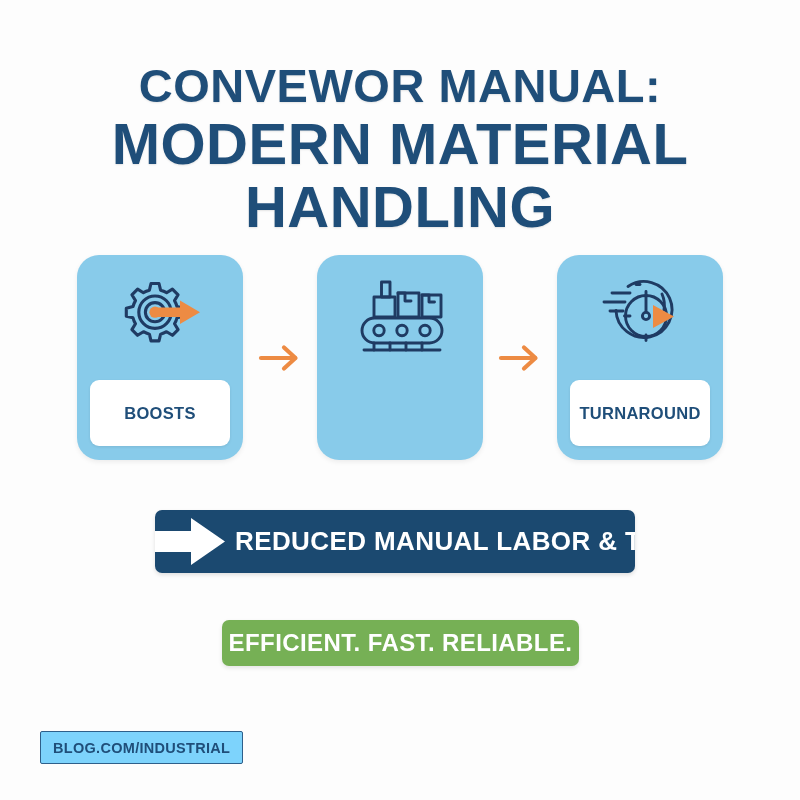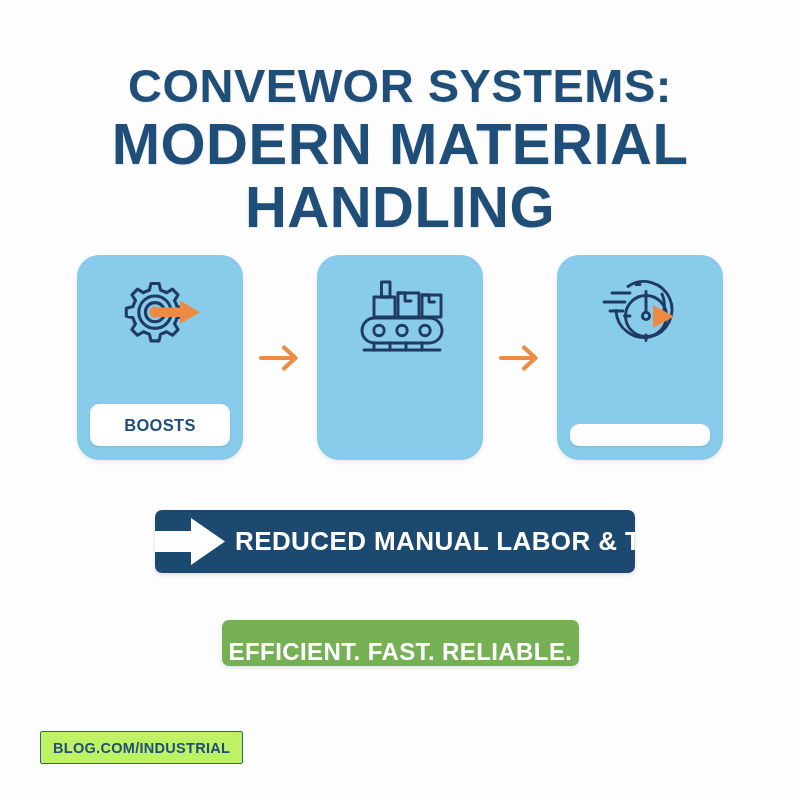--- a/index.html
+++ b/index.html
@@ -60,21 +60,21 @@
     align-items:center;
     justify-content:center;
     padding-top:6px;
   }
   .card-label {
     position:absolute;
     bottom:14px;
     left:13px; right:13px;
     background:#ffffff;
     border-radius:9px;
-    padding:11px 4px;
+    padding:23px 4px;
     text-align:center;
     box-shadow:0 1px 3px rgba(0,0,0,0.09);
   }
   .card-label span {
     display:block;
     color:#1f4e79;
     font-weight:bold;
     font-stretch:condensed;
     font-size:16.5px;
     line-height:1.24;
@@ -116,58 +116,58 @@
   }
 
   
   .green-banner {
     position:absolute;
     top:620px; left:222px;
     width:357px; height:46px;
     background:#76b055;
     border-radius:7px;
     display:flex;
-    align-items:flex-end;
+    align-items:center;
     justify-content:center;
     box-shadow:0 2px 4px rgba(0,0,0,0.10);
   }
   .green-banner span {
     color:#ffffff;
     font-weight:bold;
     font-stretch:condensed;
     font-size:24px;
     letter-spacing:0.4px;
     white-space:nowrap;
   }
 
   
   .footer-badge {
     position:absolute;
     top:731px; left:40px;
     border:1.6px solid #2e5f8a;
     border-radius:2px;
     padding:7px 12px 6px 12px;
-    background:#bef264;
+    background:#7dd3fc;
   }
   .footer-badge span {
     color:#1f4e79;
     font-weight:bold;
     font-stretch:condensed;
     font-size:14.5px;
     letter-spacing:0.3px;
     white-space:nowrap;
   }
 </style>
 </head>
 <body>
 
 <div id="infographic">
 
   <div class="title-block">
-    <div class="title-line title-line-1">CONVEWOR SYSTEMS:</div>
+    <div class="title-line title-line-1">CONVEWOR MANUAL:</div>
     <div class="title-line title-line-2">MODERN MATERIAL HANDLING</div>
   </div>
 
   <div class="card-row">
 
     <div class="card">
       <div class="card-icon">
         <svg width="92" height="76" viewBox="0 0 92 76">
           <g fill="none" stroke="#1f3b63" stroke-width="3.1" stroke-linejoin="round" stroke-linecap="round">
             <path d="M37 8.5 L45 8.5 L46.6 15.2 A22 22 0 0 1 52.6 17.7 L58.4 14.1 L64.1 19.8 L60.5 25.6 A22 22 0 0 1 63 31.6 L69.7 33.2 L69.7 41.2 L63 42.8 A22 22 0 0 1 60.5 48.8 L64.1 54.6 L58.4 60.3 L52.6 56.7 A22 22 0 0 1 46.6 59.2 L45 65.9 L37 65.9 L35.4 59.2 A22 22 0 0 1 29.4 56.7 L23.6 60.3 L17.9 54.6 L21.5 48.8 A22 22 0 0 1 19 42.8 L12.3 41.2 L12.3 33.2 L19 31.6 A22 22 0 0 1 21.5 25.6 L17.9 19.8 L23.6 14.1 L29.4 17.7 A22 22 0 0 1 35.4 15.2 Z"></path>
@@ -249,20 +249,21 @@
 
             <path d="M22 21 H40"></path>
             <path d="M14 30 H35"></path>
             <path d="M20 39 H33"></path>
             <path d="M46 12.5 H50"></path>
           </g>
           <path d="M63 33 L84 44.5 L63 56 Z" fill="#ed8b43"></path>
         </svg>
       </div>
       <div class="card-label">
+        <span>TURNAROUND</span>
       </div>
     </div>
 
   </div>
 
   <div class="navy-banner">
     <span class="arrow-wrap">
       <svg width="80" height="63" viewBox="0 0 80 63">
         <path d="M-10 21 H36 V8 L70 31.5 L36 55 V42 H-10 Z" fill="#ffffff"></path>
       </svg>

